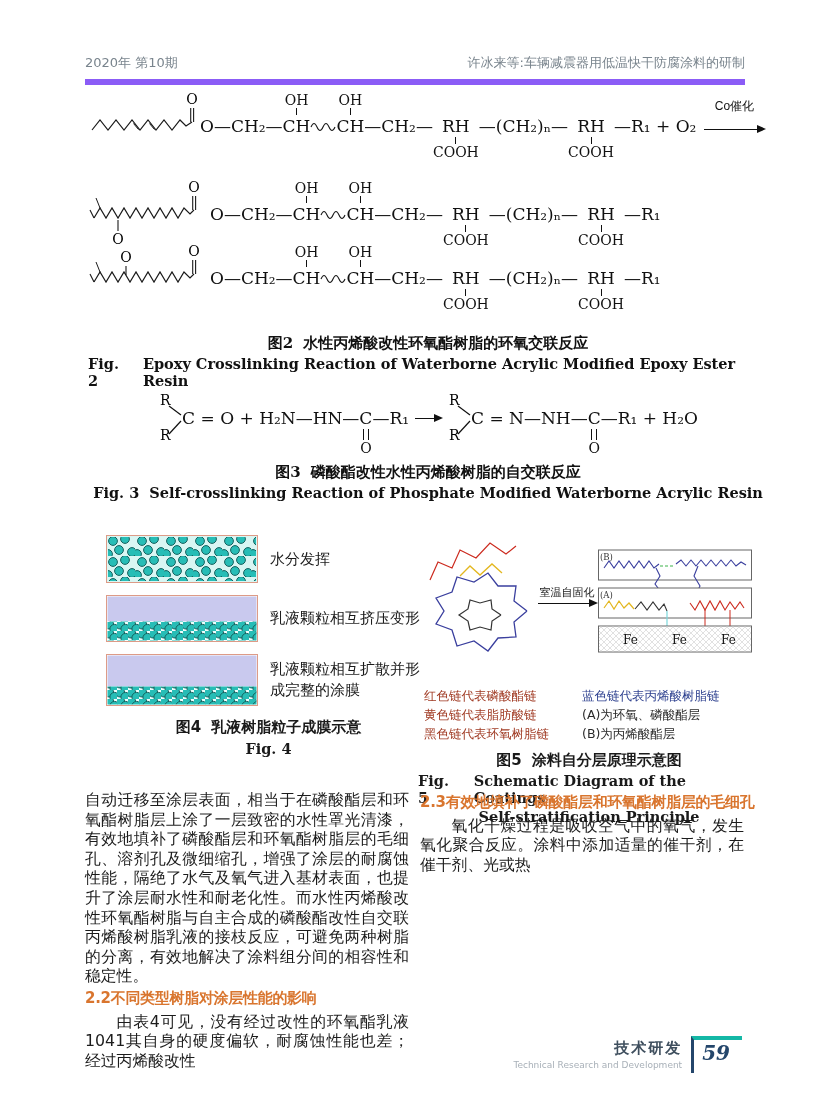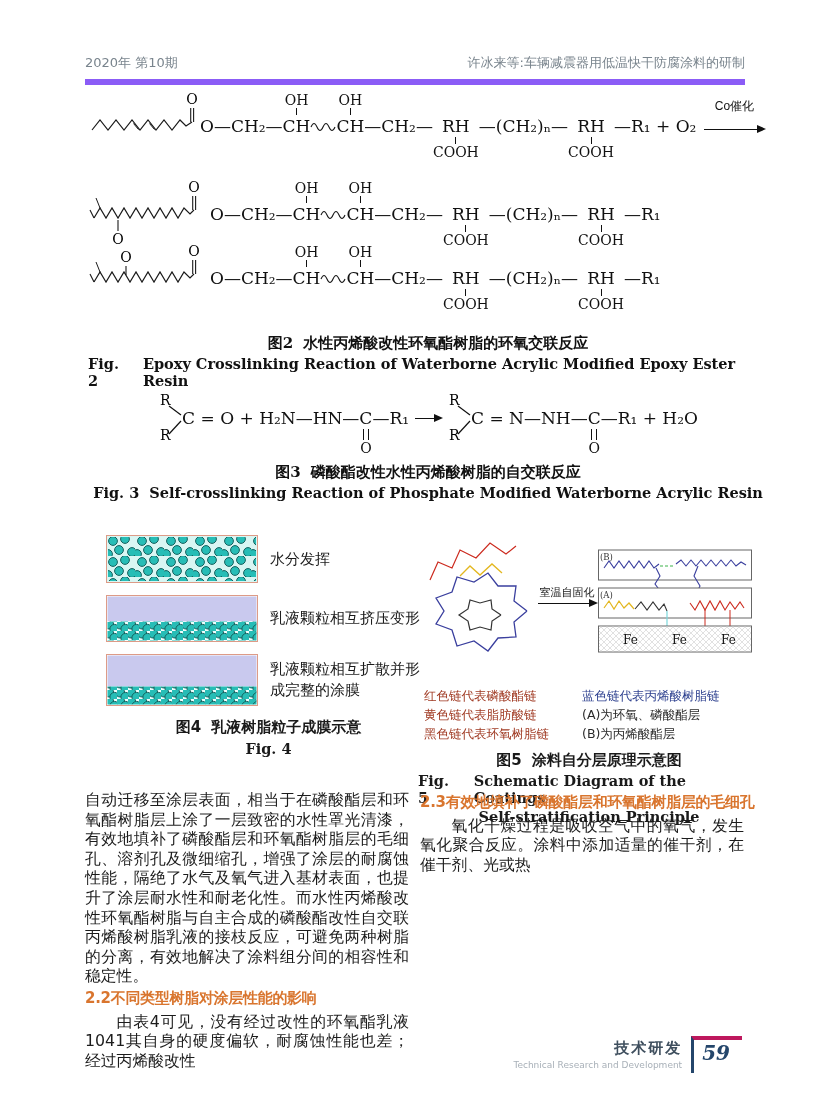--- a/index.html
+++ b/index.html
@@ -71,21 +71,21 @@
   .bodycol p{margin:0;}
   .indent{text-indent:2em;}
   .bh{display:flex;color:#d9752e;font-weight:bold;font-size:15px;
       margin:3px 0 3px 0;white-space:nowrap;letter-spacing:-0.3px;}
 
   
   #footer{position:absolute;right:74px;top:1036px;display:flex;align-items:flex-start;}
   .ftext{text-align:right;margin-right:9px;padding-top:3px;}
   .f-zh{font-size:15px;font-weight:bold;color:#3f4f5e;letter-spacing:2px;}
   .f-en{font-size:9px;color:#a8b0b8;margin-top:2px;}
-  .pagebox{border-top:4px solid #be185d;border-left:3px solid #24466b;
+  .pagebox{border-top:4px solid #14b8a6;border-left:3px solid #24466b;
       padding:1px 12px 8px 8px;}
   .pagebox span{font-family:"DejaVu Serif","Liberation Serif",serif;font-style:italic;
       font-weight:bold;font-size:20px;color:#24466b;}
 
   svg{display:block;}
   svg text{font-family:"DejaVu Serif","DejaVu Sans",serif;}
 </style>
 </head>
 <body>
 

